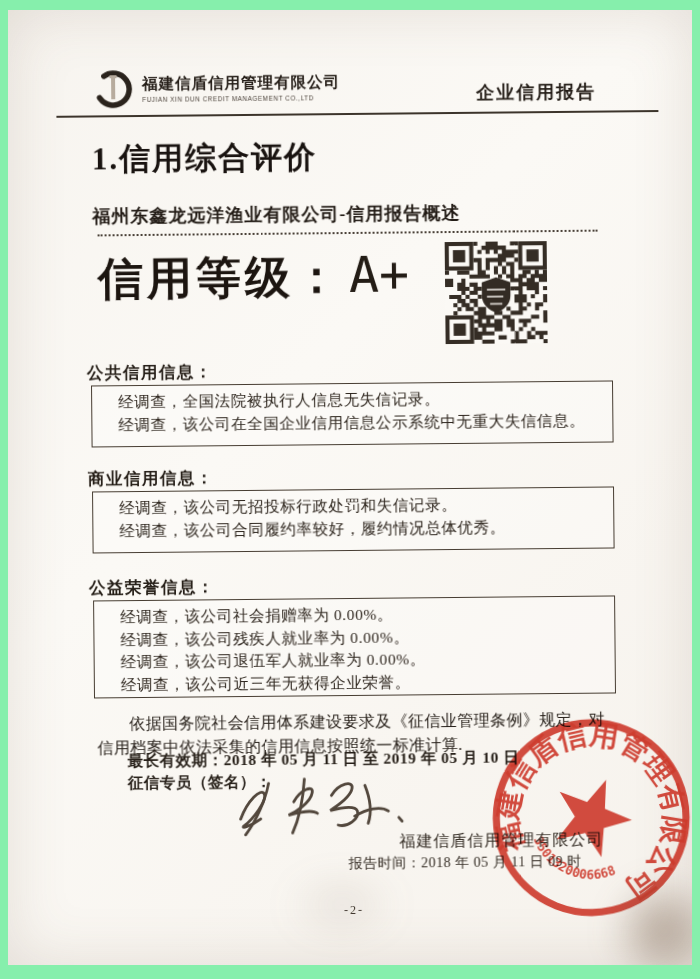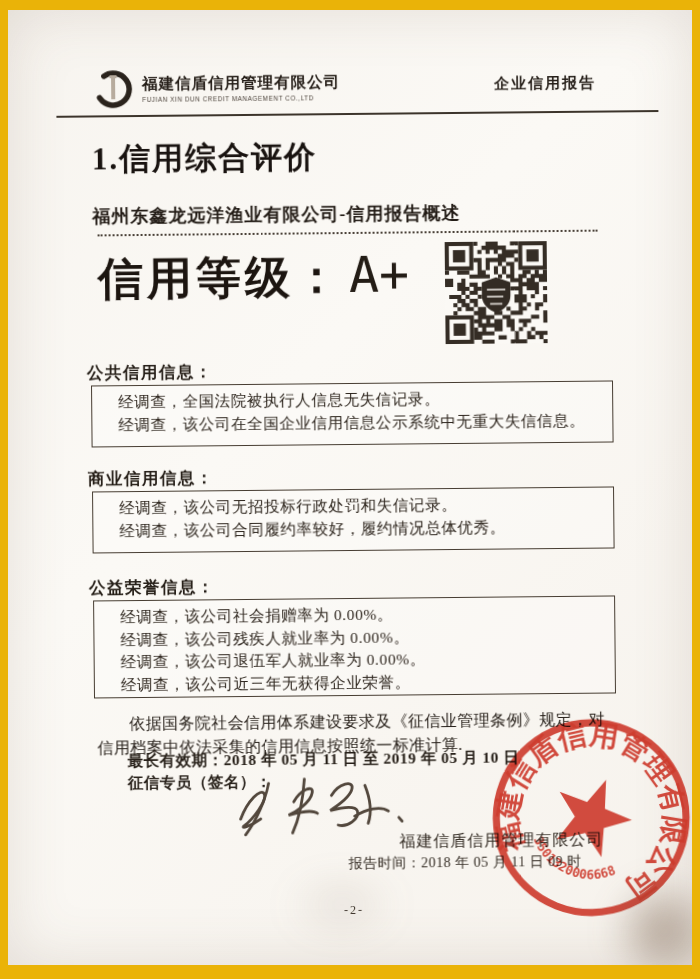--- a/index.html
+++ b/index.html
@@ -1,30 +1,30 @@
 <!DOCTYPE html>
 <html><head>
 <meta charset="utf-8">
 <style>
   html,body{margin:0;padding:0;}
   body{width:700px;height:979px;background:#0d0b08;overflow:hidden;
        font-family:"Liberation Serif","DejaVu Serif",serif;color:#2b241e;}
-  .frame{position:relative;width:700px;height:979px;background:#eab308;}
+  .frame{position:relative;width:700px;height:979px;background:#86efac;}
   .page{position:absolute;left:8px;top:10px;right:8px;bottom:14px;
         background:linear-gradient(135deg,#f7f4ef 0%,#fbf9f5 40%,#f6f2ec 100%);
         box-shadow:inset 0 0 60px rgba(110,90,70,.16);overflow:hidden;}
   .content{position:absolute;inset:0;transform:rotate(-0.55deg);transform-origin:50% 50%;}
 
   
   .brand{position:absolute;left:87px;top:52px;display:flex;align-items:center;gap:7px;}
   .brand-txt .cn{font-family:"Liberation Sans","DejaVu Sans",sans-serif;
         font-weight:bold;font-size:15.5px;letter-spacing:1px;color:#241d17;}
   .brand-txt .en{font-family:"Liberation Sans","DejaVu Sans",sans-serif;
         font-size:6.3px;letter-spacing:.6px;color:#4b423a;margin-top:1px;}
-  .doc-type{position:absolute;right:92px;top:66px;font-weight:bold;font-size:15px;
+  .doc-type{position:absolute;right:92px;top:72px;font-weight:bold;font-size:18px;
         letter-spacing:2px;color:#241d17;}
   .rule{position:absolute;left:52px;top:103px;width:602px;height:2px;background:#3c342b;}
 
   .title{position:absolute;left:87px;top:126px;margin:0;font-size:31px;font-weight:bold;
         letter-spacing:2px;color:#191310;}
   .subject{position:absolute;left:87px;top:192px;font-size:18px;font-weight:bold;
         letter-spacing:1px;color:#20191400;color:#221b15;}
   .dashline{position:absolute;left:92px;top:222px;width:500px;height:0;
         border-top:2px dotted #4a4138;}
 

